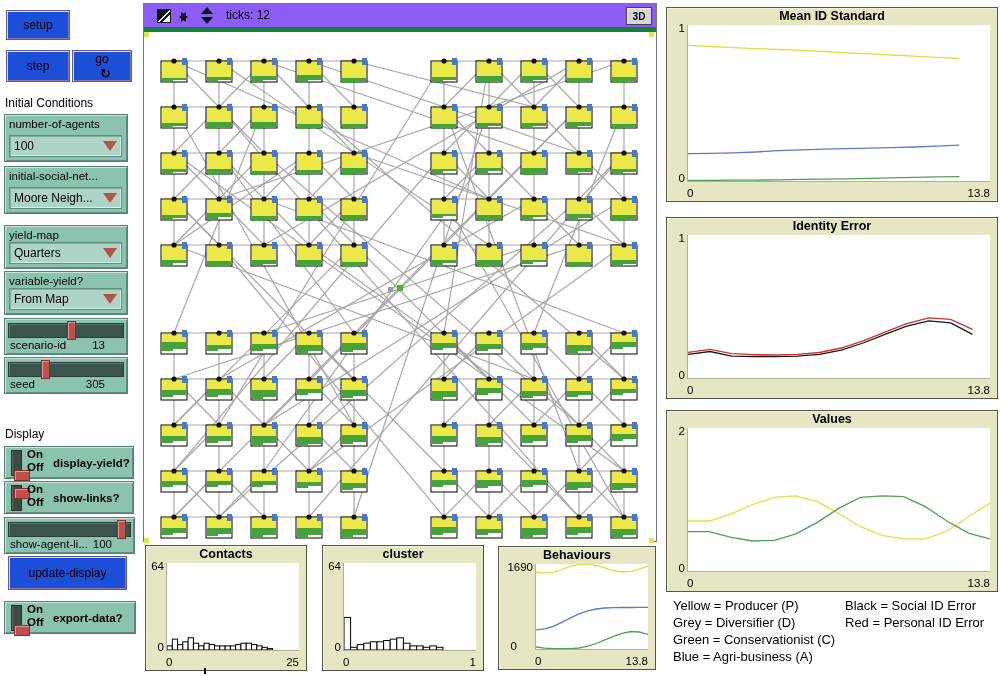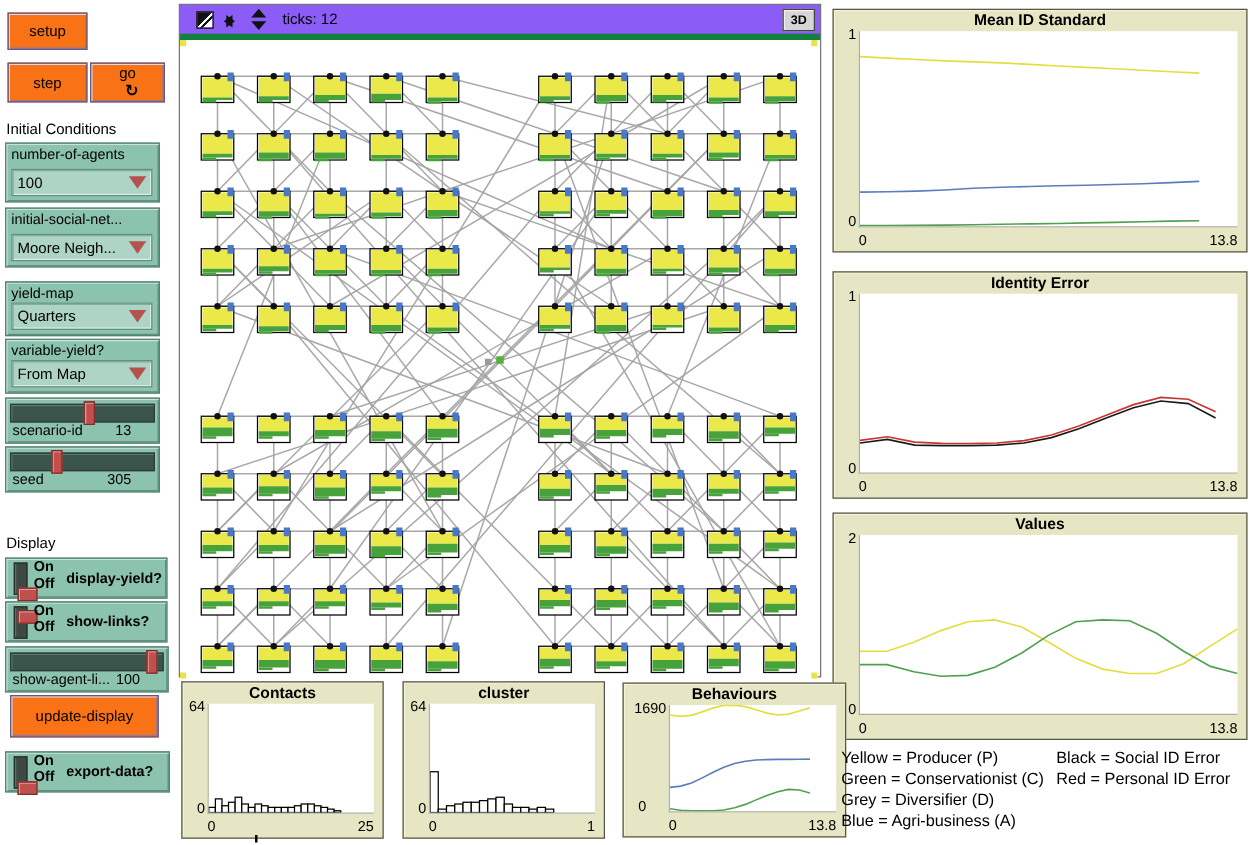--- a/index.html
+++ b/index.html
@@ -1,20 +1,20 @@
 <!DOCTYPE html>
 <html><head>
 <meta charset="utf-8">
 <style>
   html,body{margin:0;padding:0;}
   body{width:1000px;height:676px;position:relative;background:#fff;
        font-family:"Liberation Sans","DejaVu Sans",sans-serif;color:#000;overflow:hidden;}
 
   
-  .nl-button{position:absolute;background:#f97316;border:1px solid #5f5a85;
+  .nl-button{position:absolute;background:#1d4ed8;border:1px solid #5f5a85;
     box-shadow:inset 1px 1px 0 #ddd9f0, inset -1px -1px 0 #837cb0;
     display:flex;align-items:center;justify-content:center;font-size:12px;cursor:pointer;}
   #btn-setup{left:6px;top:10px;width:62px;height:28px;}
   #btn-step{left:6px;top:50px;width:62px;height:30px;}
   #btn-go{left:72px;top:50px;width:58px;height:30px;flex-direction:column;}
   #btn-go .forever-icon{font-weight:bold;font-size:13px;margin-left:7px;}
   #btn-update{left:8px;top:556px;width:117px;height:32px;}
 
   .section-label{position:absolute;font-size:12px;}
   #lbl-initial{left:5px;top:96px;}
@@ -94,21 +94,21 @@
     border-left:1px solid #b0b09a;border-bottom:1px solid #b0b09a;}
   .ylab-max{position:absolute;left:2px;top:14px;width:16px;text-align:right;font-size:11.5px;}
   .ylab-min{position:absolute;left:2px;bottom:17px;width:16px;text-align:right;font-size:11.5px;}
   .xlab-min{position:absolute;left:20px;bottom:2px;font-size:11.5px;}
   .xlab-max{position:absolute;right:7px;bottom:2px;font-size:11.5px;}
   #plot-mean-id-standard{left:666px;top:7px;width:330px;height:193px;}
   #plot-identity-error{left:666px;top:217px;width:330px;height:180px;}
   #plot-values{left:666px;top:410px;width:330px;height:180px;}
   #plot-contacts{left:145px;top:545px;width:160px;height:124px;}
   #plot-cluster{left:322px;top:545px;width:160px;height:124px;}
-  #plot-behaviours{left:498px;top:546px;width:156px;height:122px;padding-left:21px;}
+  #plot-behaviours{left:498px;top:546px;width:156px;height:122px;}
   #plot-behaviours .plot-area{left:36px;}
   #plot-behaviours .ylab-max{width:32px;}
   #plot-behaviours .xlab-min{left:36px;}
 
   
   .legend-col{position:absolute;font-size:13px;line-height:17px;white-space:nowrap;}
   #legend-left{left:673px;top:597px;}
   #legend-right{left:845px;top:597px;}
 
   #stray-mark{position:absolute;left:204px;top:668px;width:2px;height:6px;background:#000;}
@@ -1212,22 +1212,22 @@
         <polyline points="0.0,8.0 8.6,9.1 17.2,8.3 25.8,5.5 34.5,2.3 43.1,0.3 51.7,0.1 60.3,1.3 68.9,3.8 77.5,6.5 86.2,8.0 94.8,7.3 103.4,4.8 112.0,2.3" fill="none" stroke="#e3de3e" stroke-width="1.3"></polyline>
         <polyline points="0.0,65.9 8.6,64.9 17.2,62.4 25.8,58.3 34.5,53.8 43.1,49.8 51.7,46.8 60.3,45.0 68.9,44.0 77.5,43.7 86.2,43.5 94.8,43.5 103.4,43.4 112.0,43.3" fill="none" stroke="#5b7cbe" stroke-width="1.3"></polyline>
         <polyline points="0.0,83.0 8.6,84.2 17.2,84.6 25.8,84.7 34.5,84.6 43.1,84.0 51.7,82.2 60.3,79.5 68.9,75.9 77.5,72.4 86.2,69.4 94.8,67.5 103.4,68.0 112.0,70.4" fill="none" stroke="#4fa14f" stroke-width="1.3"></polyline>
       </svg></div>
   <div class="xlab-min">0</div>
   <div class="xlab-max">13.8</div>
 </div>
 
 <div class="legend-col" id="legend-left">
   <div>Yellow = Producer (P)</div>
+  <div>Grey = Diversifier (D)</div>
   <div>Green = Conservationist (C)</div>
-  <div>Grey = Diversifier (D)</div>
   <div>Blue = Agri-business (A)</div>
 </div>
 <div class="legend-col" id="legend-right">
   <div>Black = Social ID Error</div>
   <div>Red = Personal ID Error</div>
 </div>
 
 <div id="stray-mark"></div>
 
 </body></html>

